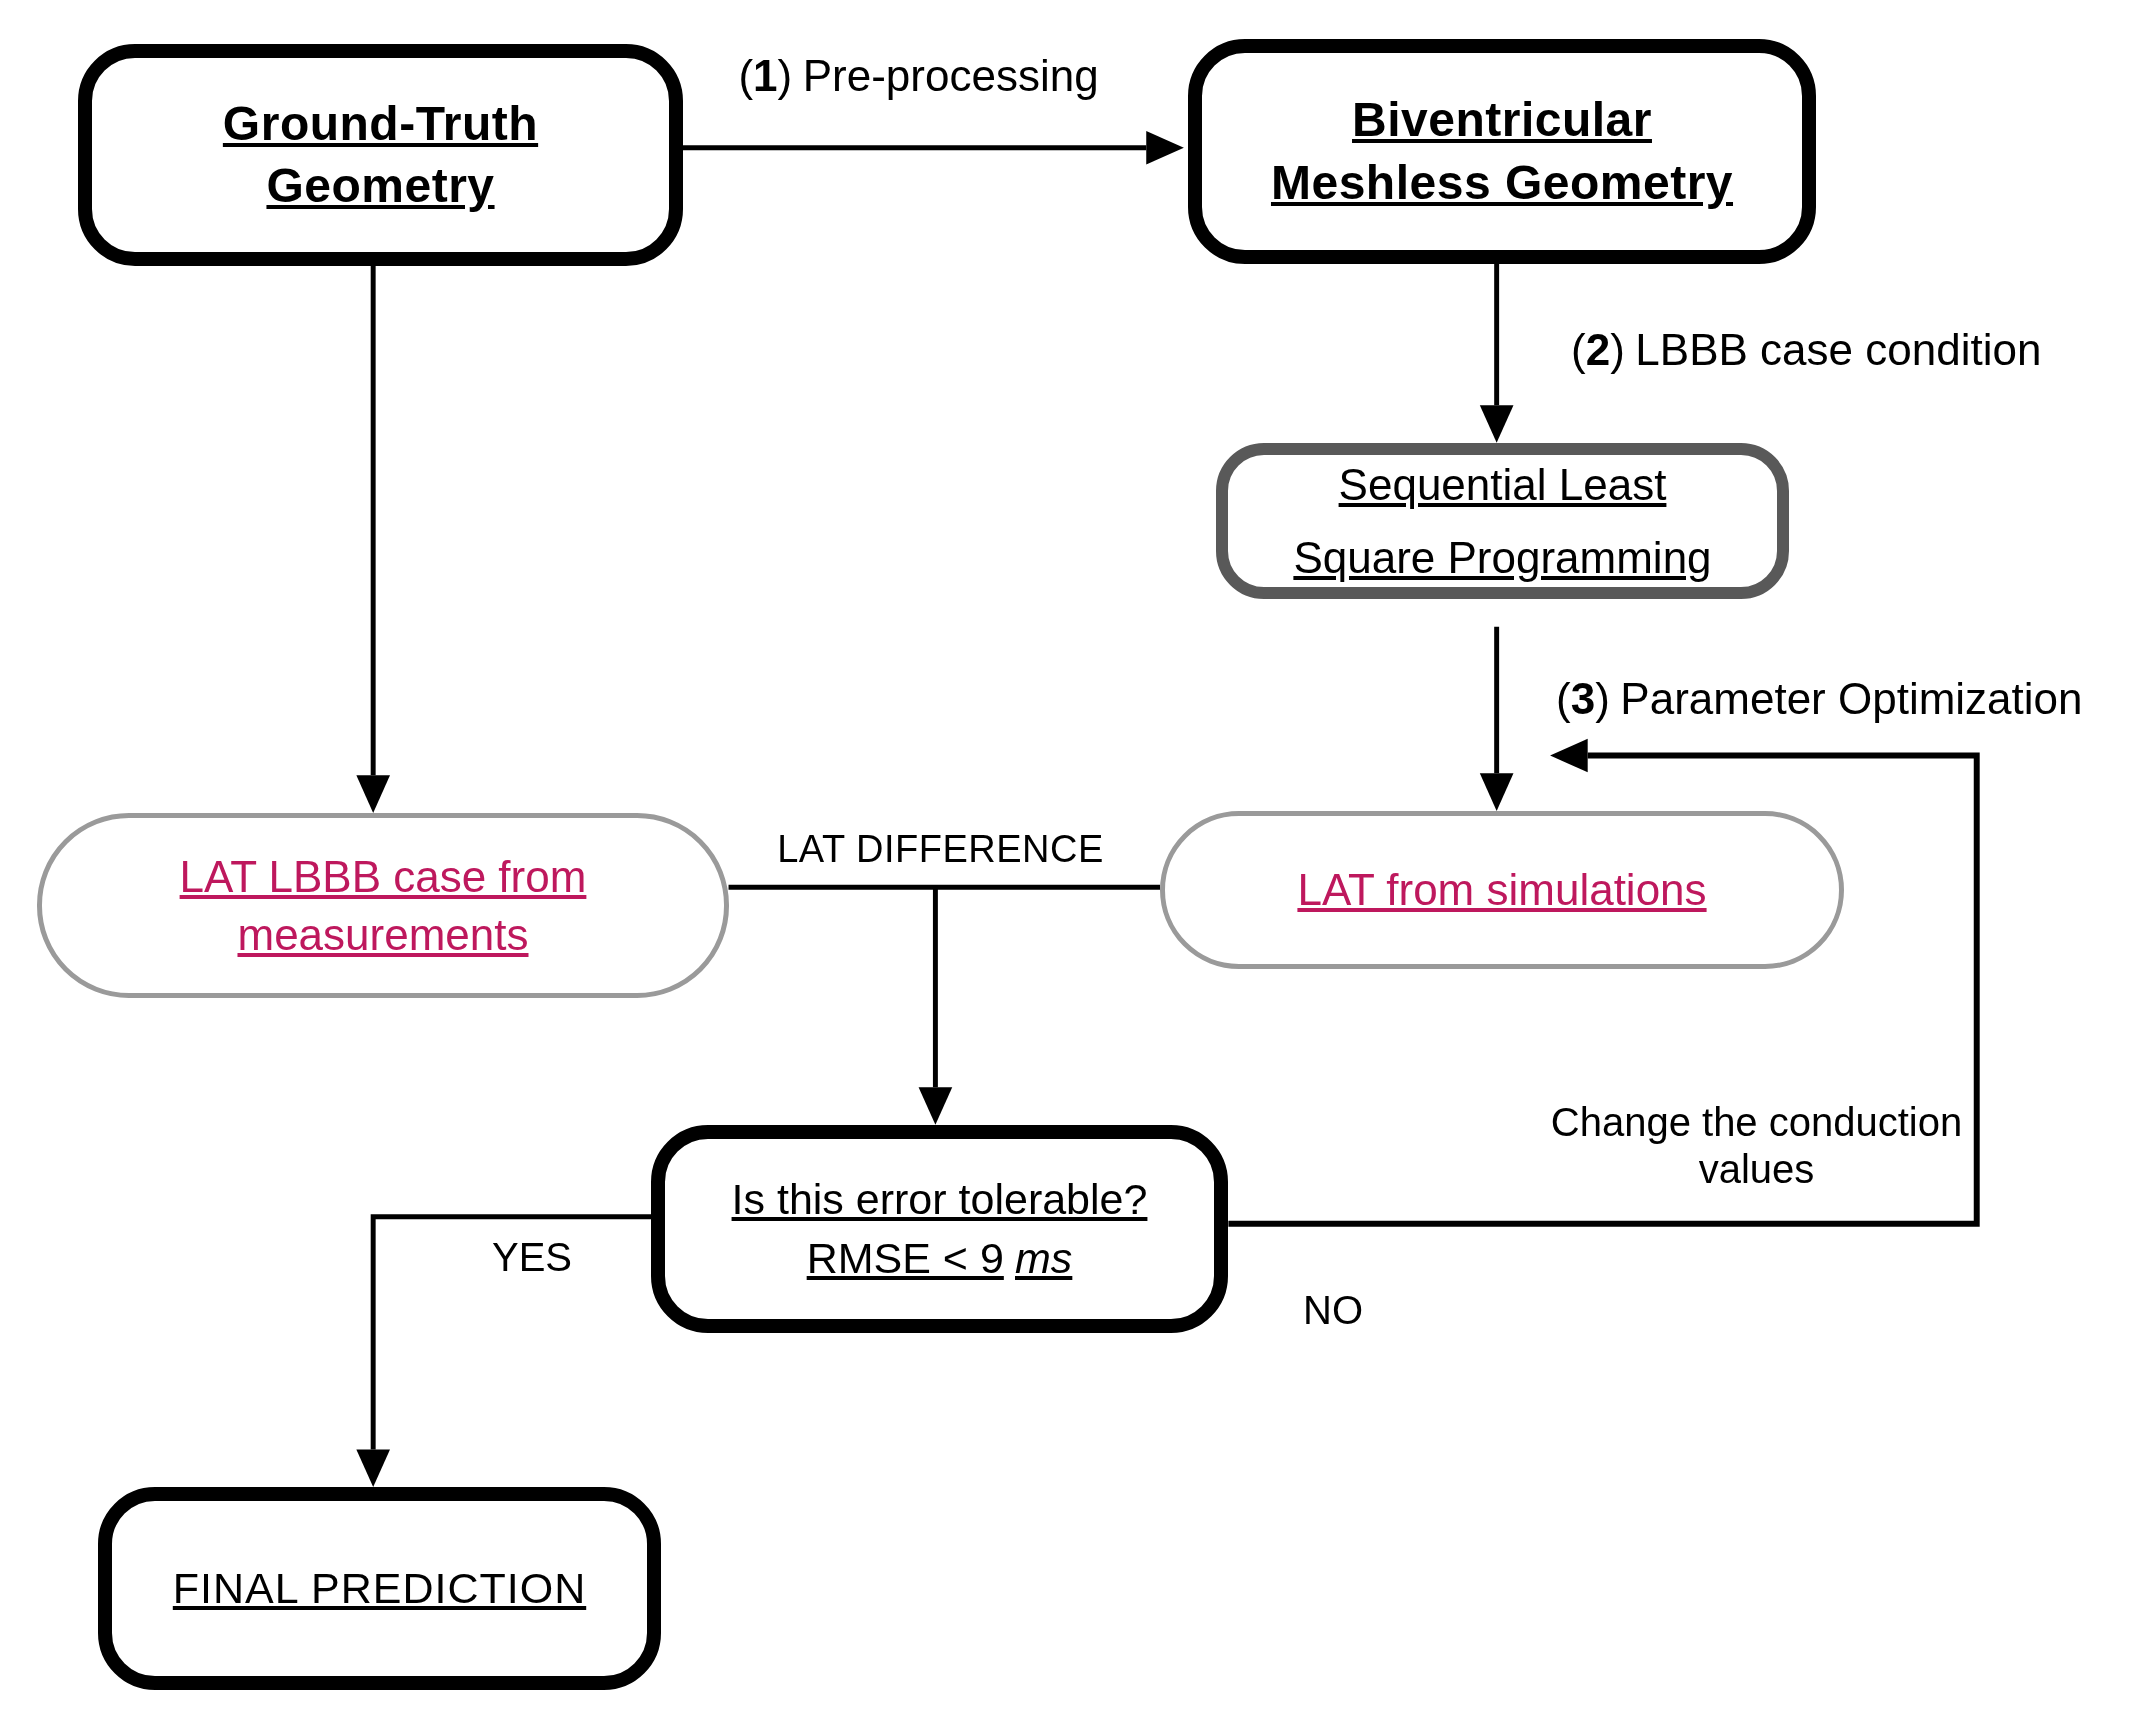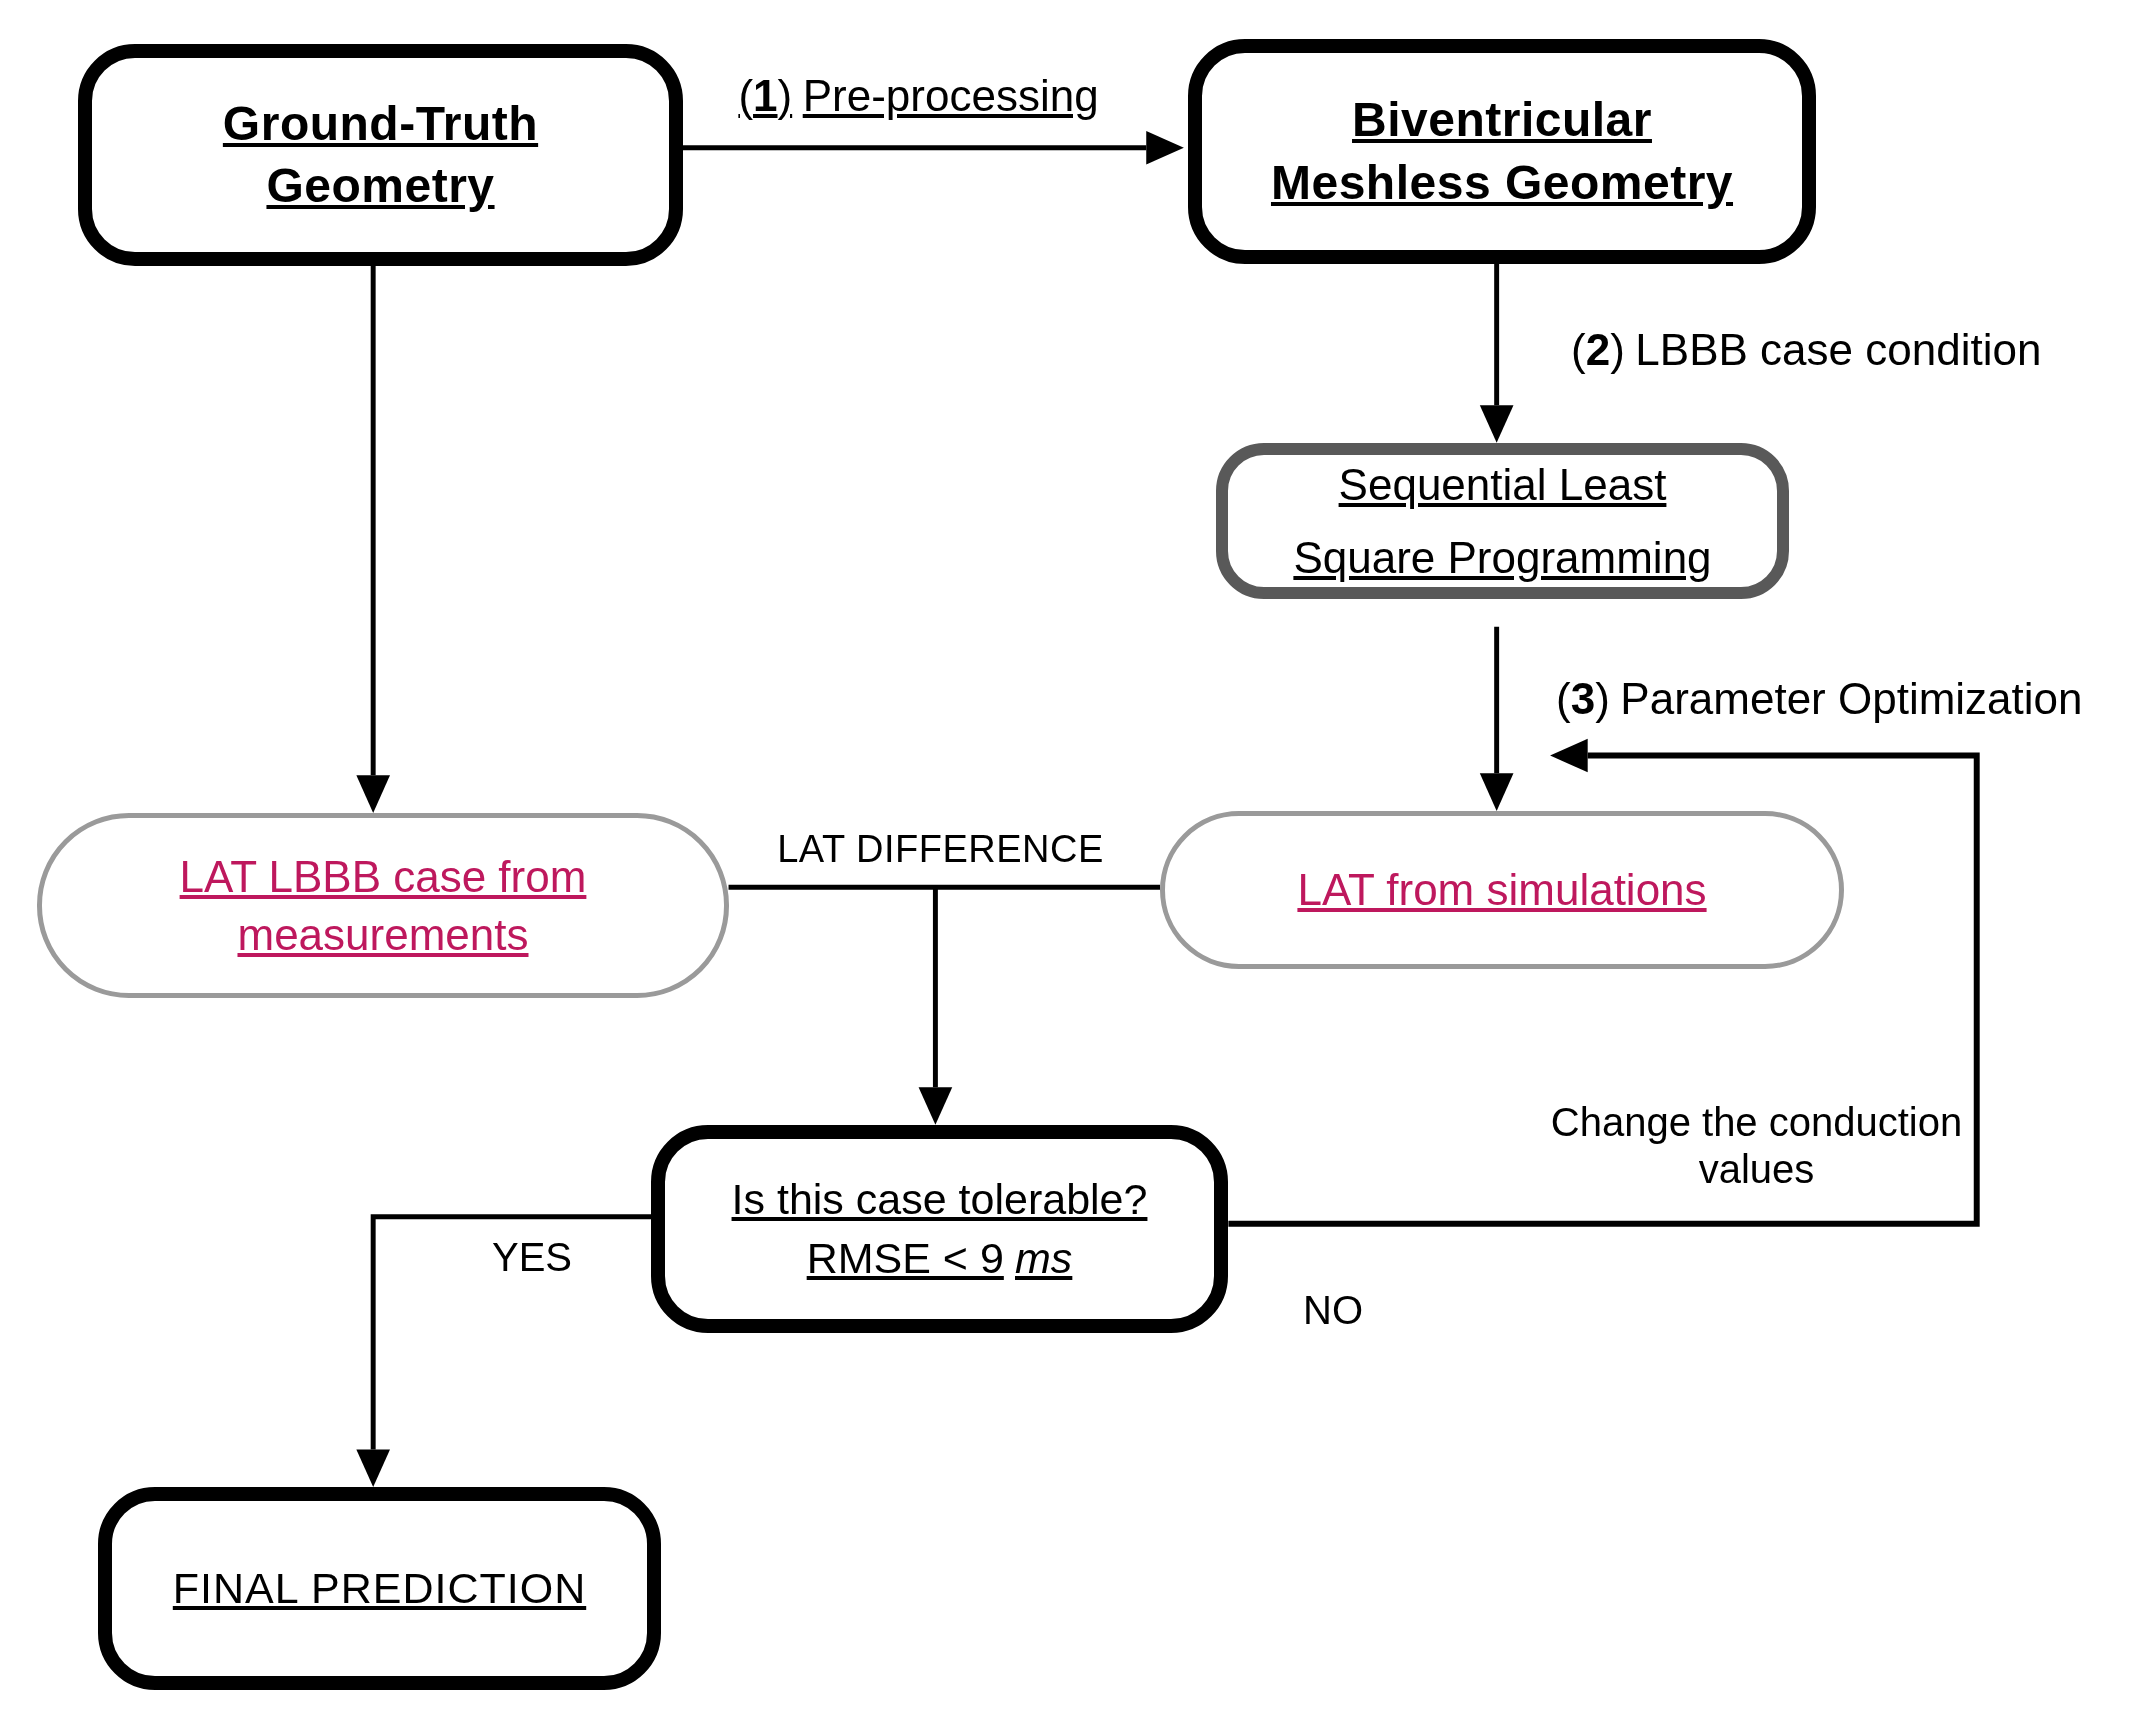--- a/index.html
+++ b/index.html
@@ -91,31 +91,31 @@
   <div class="node n-stadium r93" style="left:37px; top:813px; width:692px; height:185px;">
     <div>LAT LBBB case from</div>
     <div>measurements</div>
   </div>
 
   <div class="node n-stadium r80" style="left:1160px; top:811px; width:684px; height:158px;">
     <div>LAT from simulations</div>
   </div>
 
   <div class="node n-black n-decision" style="left:651px; top:1125px; width:577px; height:208px;">
-    <div>Is this case tolerable?</div>
+    <div>Is this error tolerable?</div>
     <div>
       <span>RMSE &lt; 9</span><span class="unit">ms</span>
     </div>
   </div>
 
   <div class="node n-black n-final" style="left:98px; top:1487px; width:563px; height:203px;">
     <div>FINAL PREDICTION</div>
   </div>
 
-  <div class="elabel center" style="left:693px; top:71px; width:451px;text-decoration:underline;">
+  <div class="elabel center" style="left:693px; top:51px; width:451px;">
     <span>(</span><span class="num">1</span><span>)</span><span class="lt">Pre-processing</span>
   </div>
 
   <div class="elabel" style="left:1571px; top:325px;">
     <span>(</span><span class="num">2</span><span>)</span><span class="lt">LBBB case condition</span>
   </div>
 
   <div class="elabel" style="left:1556px; top:674px;">
     <span>(</span><span class="num">3</span><span>)</span><span class="lt">Parameter Optimization</span>
   </div>

